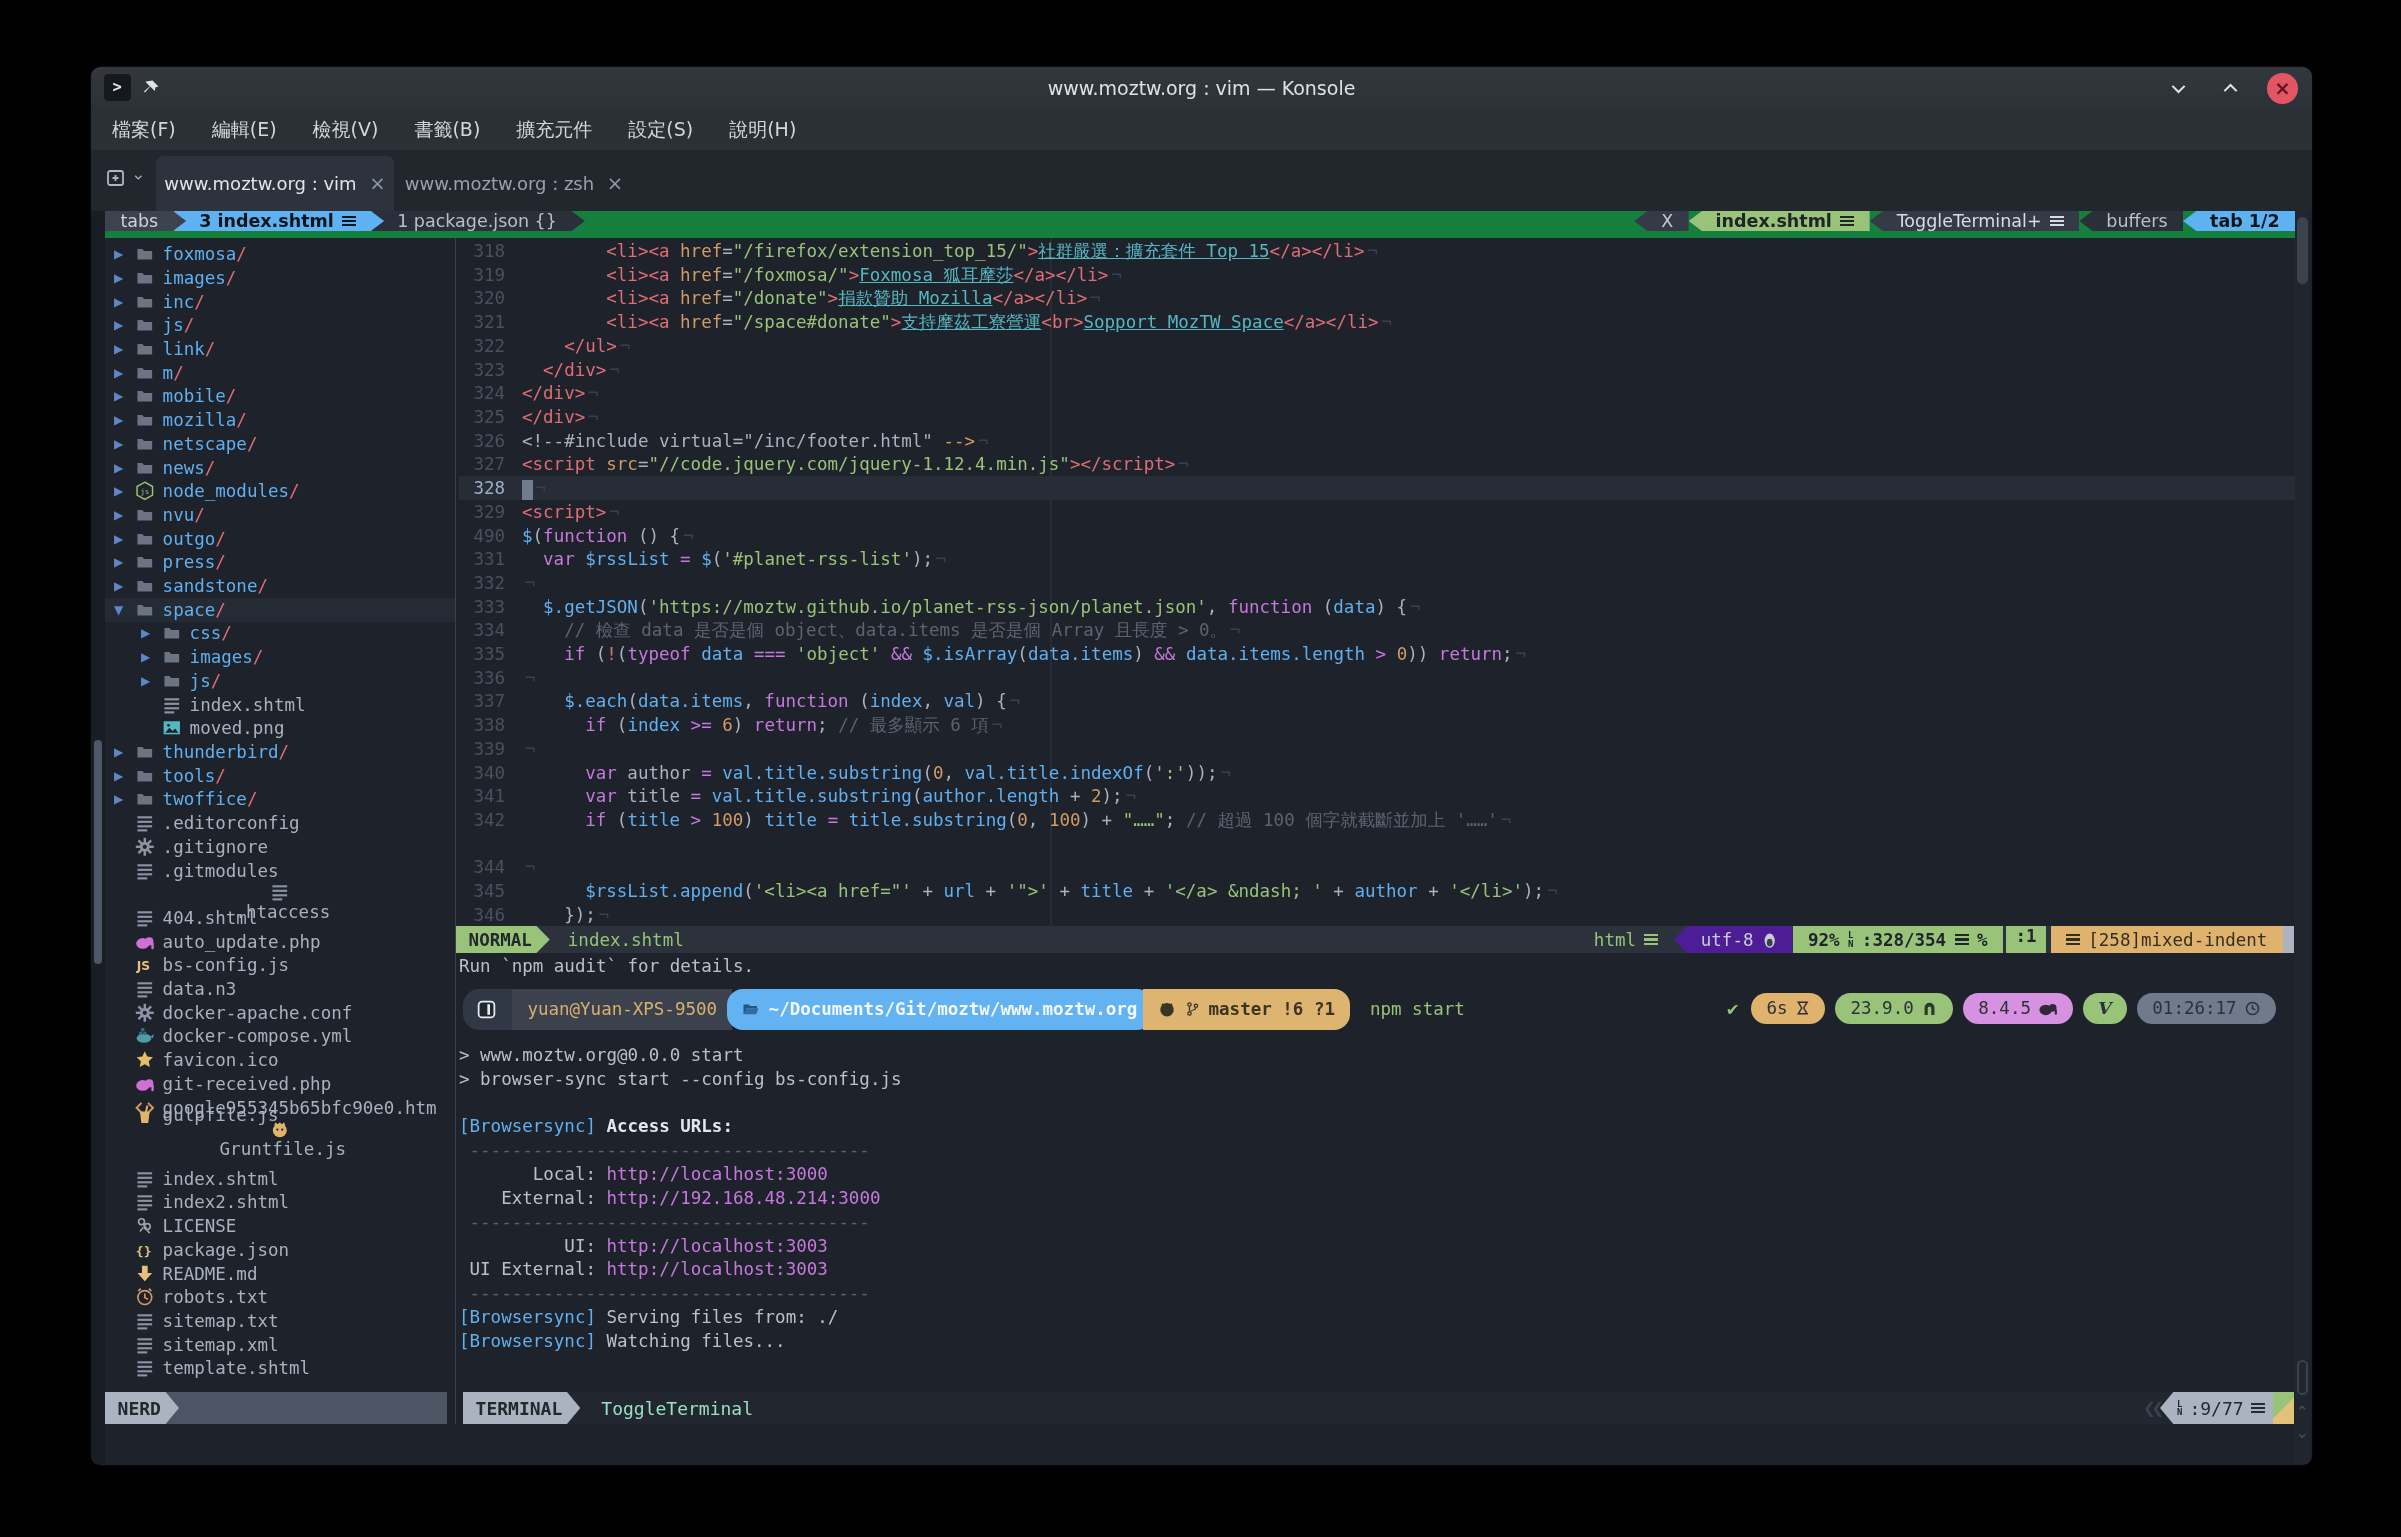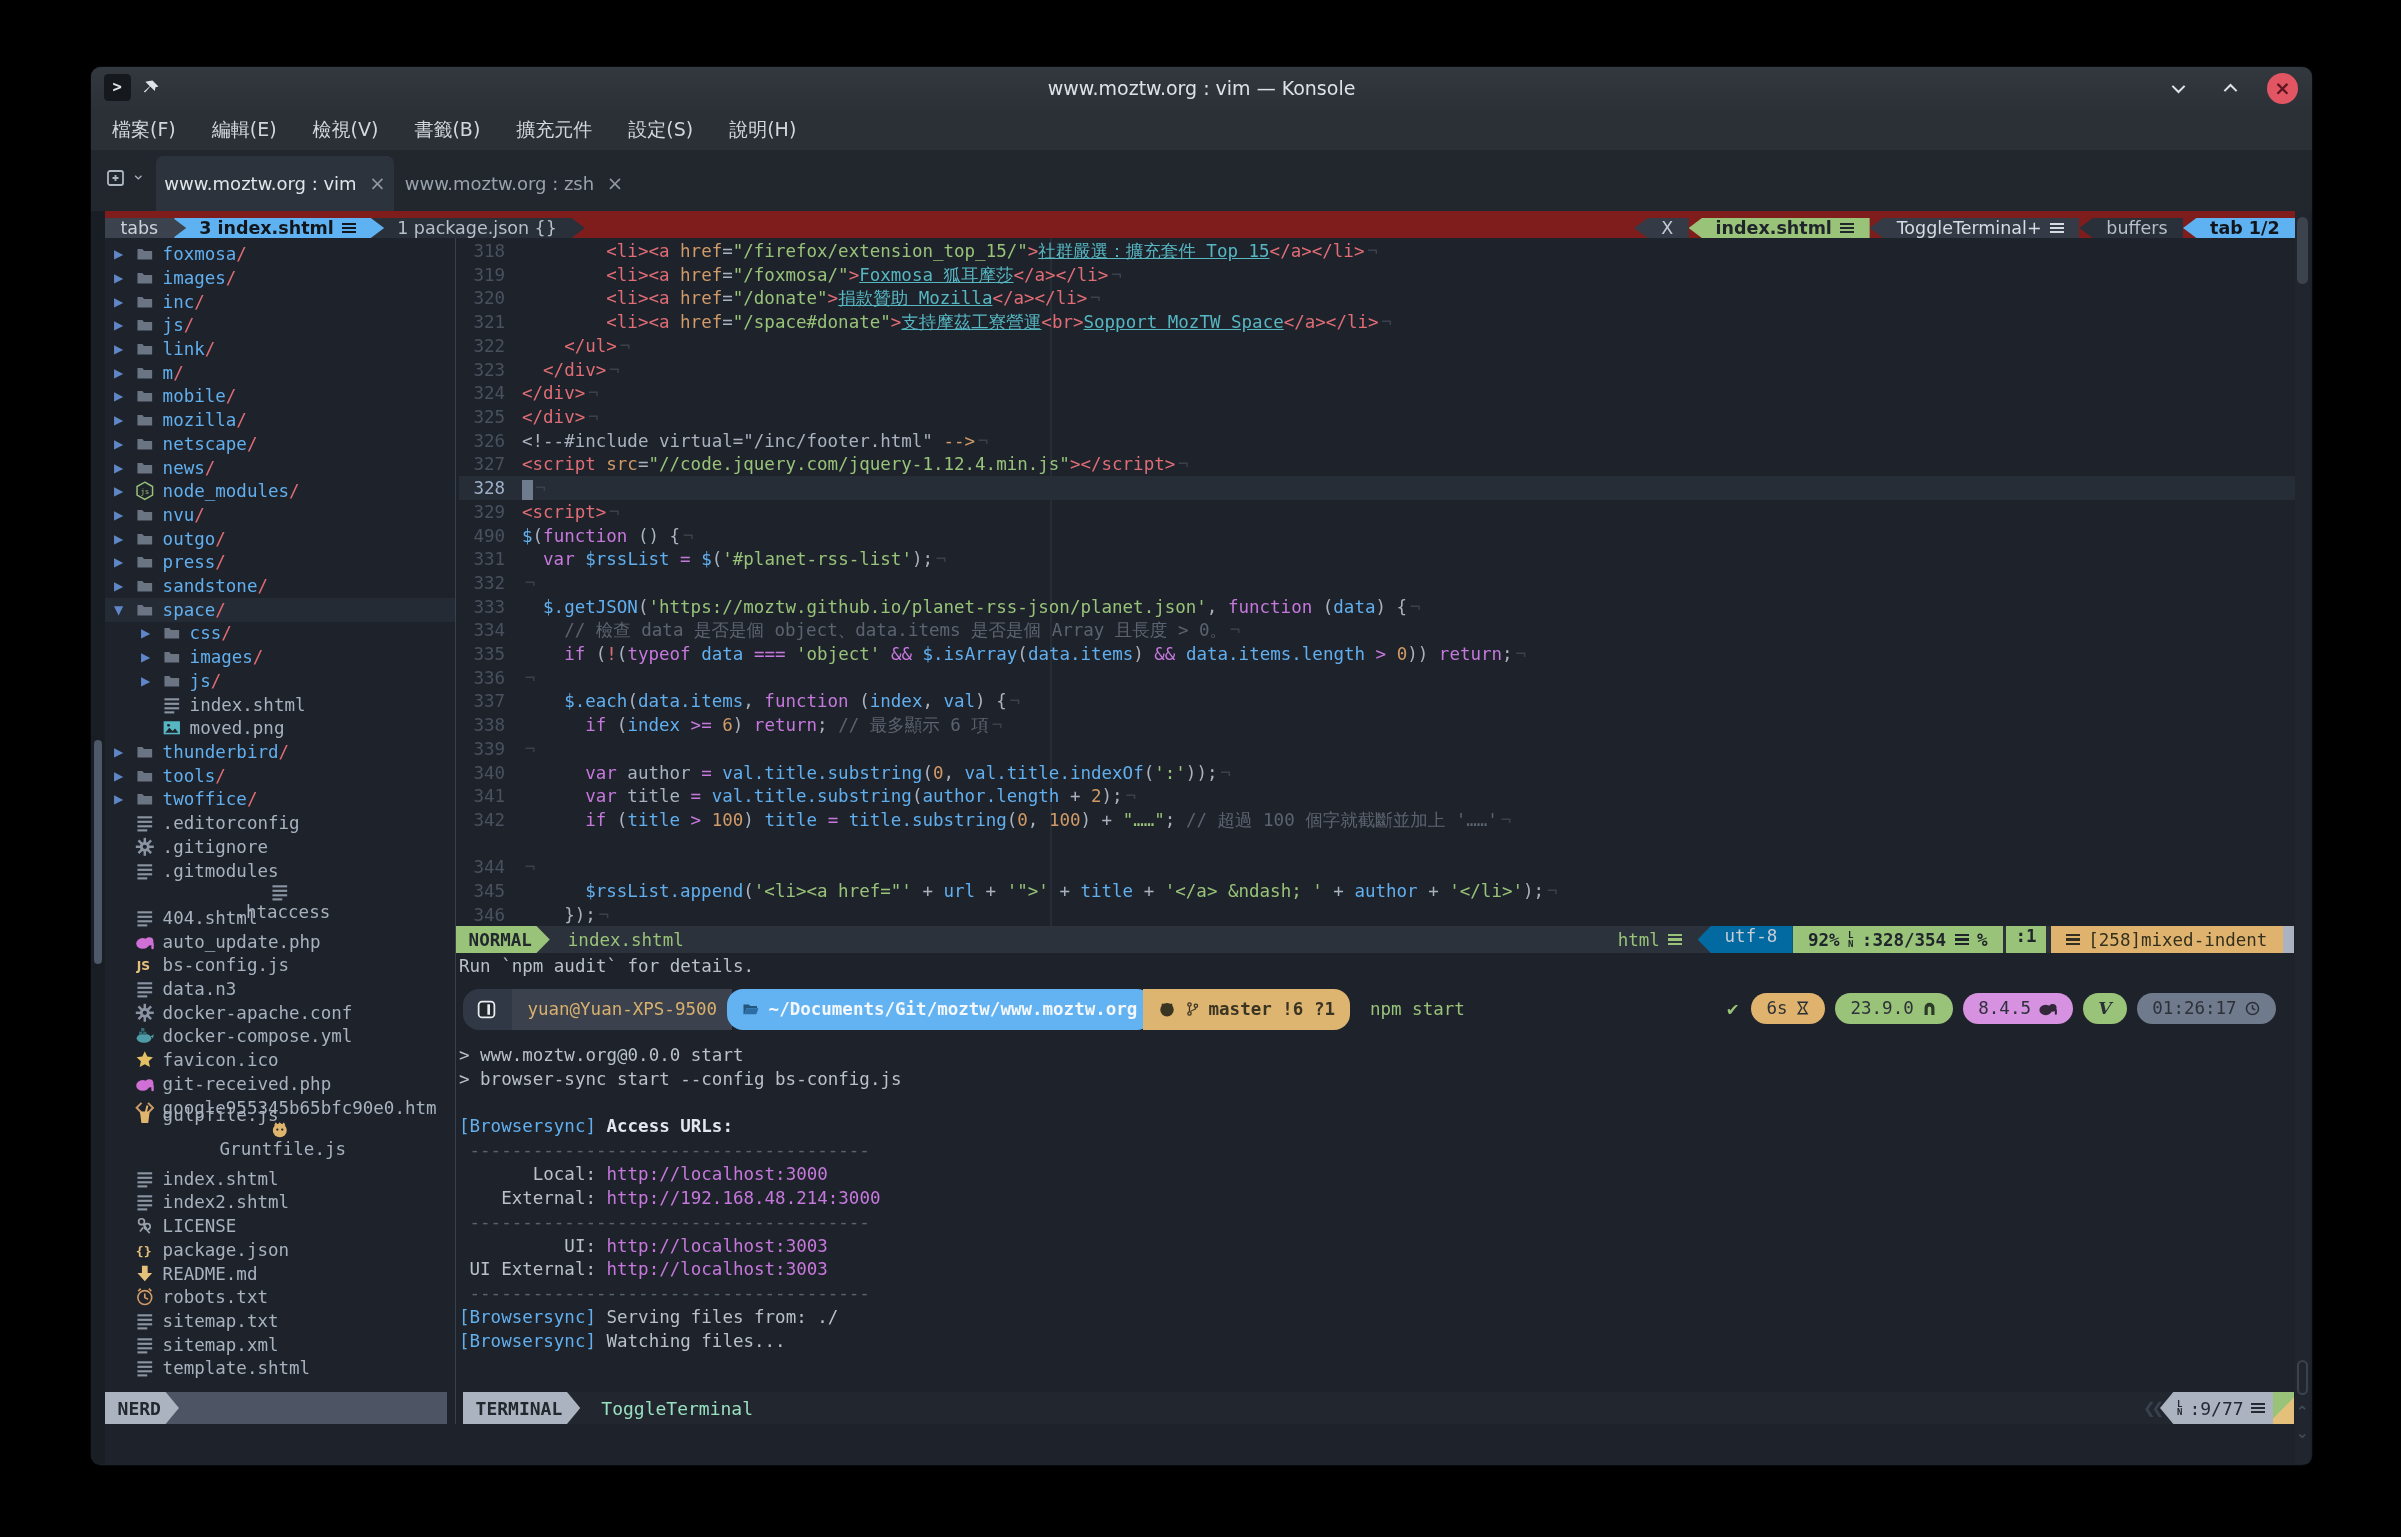--- a/index.html
+++ b/index.html
@@ -37,22 +37,22 @@
   .ktab .x{color:#8f98a3;font-size:19.6px;}
 
   
   #term{position:absolute;left:0;top:144px;width:2221px;height:1253px;background:#1e232b;}
 
   
   #sb-left{position:absolute;left:0;top:0;width:14px;height:100%;background:#191d24;}
   #sb-left .thumb{position:absolute;left:2.8px;top:529px;width:8.4px;height:224px;background:#4e586a;border-radius:4.2px;}
 
   
-  #tabline{position:absolute;left:14px;top:0;width:2190px;height:27px;background:#7f1d1d;
-           display:flex;align-items:flex-end;font-size:17.5px;}
+  #tabline{position:absolute;left:14px;top:0;width:2190px;height:27px;background:#15803d;
+           display:flex;align-items:flex-start;font-size:17.5px;}
   .chip{display:flex;align-items:center;gap:8.4px;padding:0 15.4px;white-space:nowrap;}
   .chip-r{clip-path:polygon(0 0,calc(100% - 13.3px) 0,100% 50%,calc(100% - 13.3px) 100%,0 100%);padding-right:28px;}
   .chip-r + .chip-r{margin-left:-12px;padding-left:25px;}
   .chip-l{clip-path:polygon(13.3px 0,100% 0,100% 100%,13.3px 100%,0 50%);padding-left:27px;}
   #tabline-right{margin-left:auto;display:flex;}
   .tl-lines{display:inline-block;width:14px;}
   .tl-lines i{display:block;height:2.1px;margin:2.1px 0;background:currentColor;}
 
   
   #tree{position:absolute;left:14px;top:27px;width:350px;height:1154px;overflow:hidden;}
@@ -86,21 +86,21 @@
 
   
   #statusline{position:absolute;left:365px;top:715px;width:1838px;height:27px;background:#2c323c;
               display:flex;align-items:stretch;font-size:17.5px;font-family:"DejaVu Sans Mono",monospace;}
   .sl-mode{background:#98c379;color:#23282e;font-weight:bold;padding:0 18px 0 12.6px;display:flex;align-items:center;
            clip-path:polygon(0 0,calc(100% - 13.3px) 0,100% 50%,calc(100% - 13.3px) 100%,0 100%);}
   .sl-file{color:#98c379;display:flex;align-items:center;padding-left:18px;}
   #sl-right{margin-left:auto;display:flex;align-items:stretch;}
   .sl-seg{display:flex;align-items:center;gap:8.4px;padding:0 15.4px;}
   .sl-ft{color:#98c379;}
-  .sl-enc{background:#0369a1;color:#c6cdd6;clip-path:polygon(13.3px 0,100% 0,100% 100%,13.3px 100%,0 50%);padding-left:27px;flex-direction:column;}
+  .sl-enc{background:#4c1d95;color:#c6cdd6;clip-path:polygon(13.3px 0,100% 0,100% 100%,13.3px 100%,0 50%);padding-left:27px;}
   .sl-pos{background:#98c379;color:#20252b;font-weight:bold;}
   .sl-col{background:#98c379;color:#20252b;font-weight:bold;margin-left:2.8px;padding:0 9.8px;}
   .sl-warn{background:#dfb36d;color:#33301f;margin-left:4.2px;}
   .sl-cap{width:11.2px;background:#aab3bf;}
   .ln-ico{display:inline-block;font-size:9px;line-height:8.4px;font-weight:bold;text-align:left;}
 
   
   .tline{position:absolute;left:368px;width:1836px;height:24px;white-space:pre;font-size:17.5px;line-height:24px;
          font-family:"DejaVu Sans Mono",monospace;}
 

